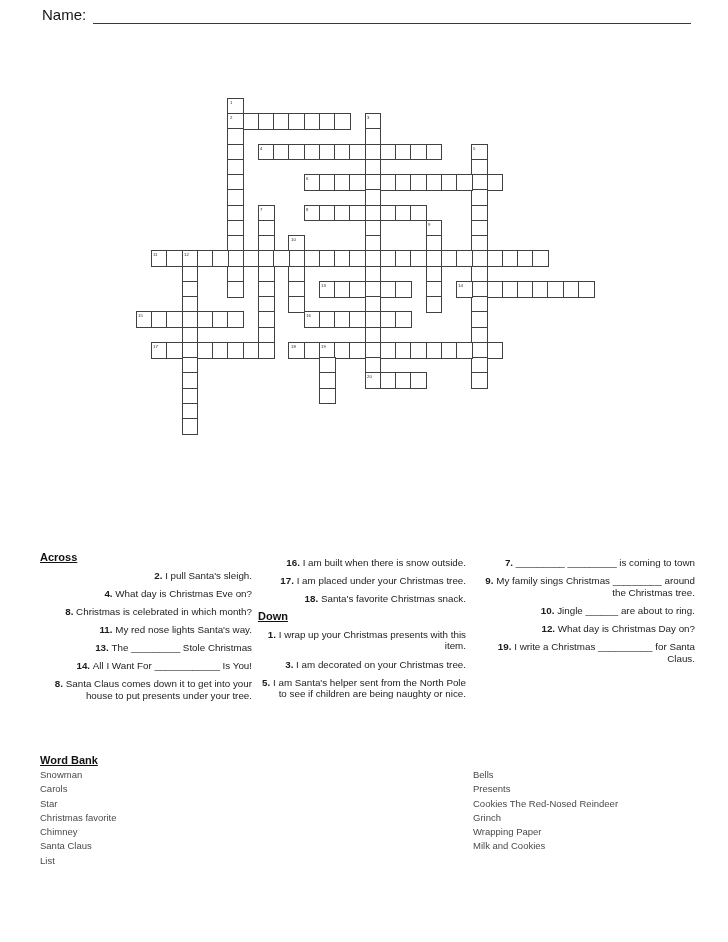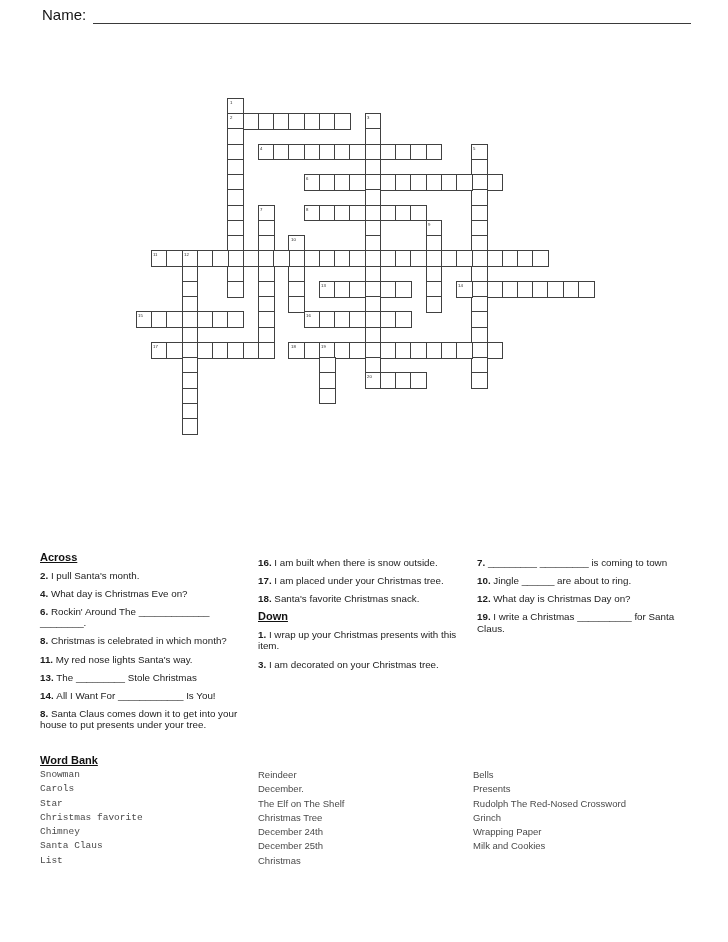--- a/index.html
+++ b/index.html
@@ -15,21 +15,21 @@
 
   
   .grid { position:absolute; left:136px; top:98px; width:460px; height:338px; }
   .cell { position:absolute; background:#ffffff; border:1.5px solid #414141; box-sizing:border-box; }
   .cellnum { position:absolute; font-size:6px; line-height:6px; color:#2b2b2b; z-index:2;
              transform:scale(0.72); transform-origin:top left; }
 
   
   .clue-col { position:absolute; font-size:9.8px; line-height:11.6px; color:#1c1c1c; }
   .section-head { font-size:11px; font-weight:bold; text-decoration:underline; margin-bottom:6px; color:#111; }
-  .clue { margin-bottom:6.5px; }
+  .clue { margin-bottom:6.5px;text-align:right; }
   .clue-num { font-weight:bold; }
   .down-head-wrap { margin-top:2px; }
 
   
   .wb-head { position:absolute; left:40px; top:754px; font-size:11px; font-weight:bold;
              text-decoration:underline; color:#111; }
   .wb-col { position:absolute; top:768px; font-size:9.5px; line-height:14.3px; color:#4a4a4a; }
   .wb-item { white-space:nowrap; }
 </style>
 </head>
@@ -244,76 +244,68 @@
       <div class="cellnum" style="left: 169.84px; top: 215.36px;">16</div>
       <div class="cellnum" style="left: 17.44px; top: 245.84px;">17</div>
       <div class="cellnum" style="left: 154.6px; top: 245.84px;">18</div>
       <div class="cellnum" style="left: 185.08px; top: 245.84px;">19</div>
       <div class="cellnum" style="left: 230.8px; top: 276.32px;">20</div>
     </div>
 
   <div class="clue-col" style="left:40px; top:552px; width:212px;">
     <div class="section-head">Across</div>
     <div>
-        <div class="clue"><span class="clue-num">2. </span><span>I pull Santa's month.</span></div>
+        <div class="clue"><span class="clue-num">2. </span><span>I pull Santa's sleigh.</span></div>
         <div class="clue"><span class="clue-num">4. </span><span>What day is Christmas Eve on?</span></div>
-        <div class="clue"><span class="clue-num">6. </span><span>Rockin' Around The _____________ ________.</span></div>
         <div class="clue"><span class="clue-num">8. </span><span>Christmas is celebrated in which month?</span></div>
         <div class="clue"><span class="clue-num">11. </span><span>My red nose lights Santa's way.</span></div>
         <div class="clue"><span class="clue-num">13. </span><span>The _________ Stole Christmas</span></div>
         <div class="clue"><span class="clue-num">14. </span><span>All I Want For ____________ Is You!</span></div>
         <div class="clue"><span class="clue-num">8. </span><span>Santa Claus comes down it to get into your house to put presents under your tree.</span></div>
       </div>
   </div>
 
   <div class="clue-col" style="left:258px; top:557px; width:208px;">
     <div>
         <div class="clue"><span class="clue-num">16. </span><span>I am built when there is snow outside.</span></div>
         <div class="clue"><span class="clue-num">17. </span><span>I am placed under your Christmas tree.</span></div>
         <div class="clue"><span class="clue-num">18. </span><span>Santa's favorite Christmas snack.</span></div>
       </div>
     <div class="down-head-wrap">
       <div class="section-head">Down</div>
     </div>
     <div>
         <div class="clue"><span class="clue-num">1. </span><span>I wrap up your Christmas presents with this item.</span></div>
         <div class="clue"><span class="clue-num">3. </span><span>I am decorated on your Christmas tree.</span></div>
+        <div class="clue"><span class="clue-num">5. </span><span>I am Santa's helper sent from the North Pole to see if children are being naughty or nice.</span></div>
       </div>
   </div>
 
   <div class="clue-col" style="left:477px; top:557px; width:218px;">
     <div>
         <div class="clue"><span class="clue-num">7. </span><span>_________ _________ is coming to town</span></div>
+        <div class="clue"><span class="clue-num">9. </span><span>My family sings Christmas _________ around the Christmas tree.</span></div>
         <div class="clue"><span class="clue-num">10. </span><span>Jingle ______ are about to ring.</span></div>
         <div class="clue"><span class="clue-num">12. </span><span>What day is Christmas Day on?</span></div>
         <div class="clue"><span class="clue-num">19. </span><span>I write a Christmas __________ for Santa Claus.</span></div>
       </div>
   </div>
 
   <div class="wb-head">Word Bank</div>
-  <div class="wb-col" style="left:40px;font-family:Liberation Mono, monospace;">
+  <div class="wb-col" style="left:40px;">
       <div class="wb-item">Snowman</div>
       <div class="wb-item">Carols</div>
       <div class="wb-item">Star</div>
       <div class="wb-item">Christmas favorite</div>
       <div class="wb-item">Chimney</div>
       <div class="wb-item">Santa Claus</div>
       <div class="wb-item">List</div>
     </div>
-  <div class="wb-col" style="left:258px;">
-      <div class="wb-item">Reindeer</div>
-      <div class="wb-item">December.</div>
-      <div class="wb-item">The Elf on The Shelf</div>
-      <div class="wb-item">Christmas Tree</div>
-      <div class="wb-item">December 24th</div>
-      <div class="wb-item">December 25th</div>
-      <div class="wb-item">Christmas</div>
-    </div>
   <div class="wb-col" style="left:473px;">
       <div class="wb-item">Bells</div>
       <div class="wb-item">Presents</div>
-      <div class="wb-item">Rudolph The Red-Nosed Crossword</div>
+      <div class="wb-item">Cookies The Red-Nosed Reindeer</div>
       <div class="wb-item">Grinch</div>
       <div class="wb-item">Wrapping Paper</div>
       <div class="wb-item">Milk and Cookies</div>
     </div>
 
 </div>
 
 </body></html>

